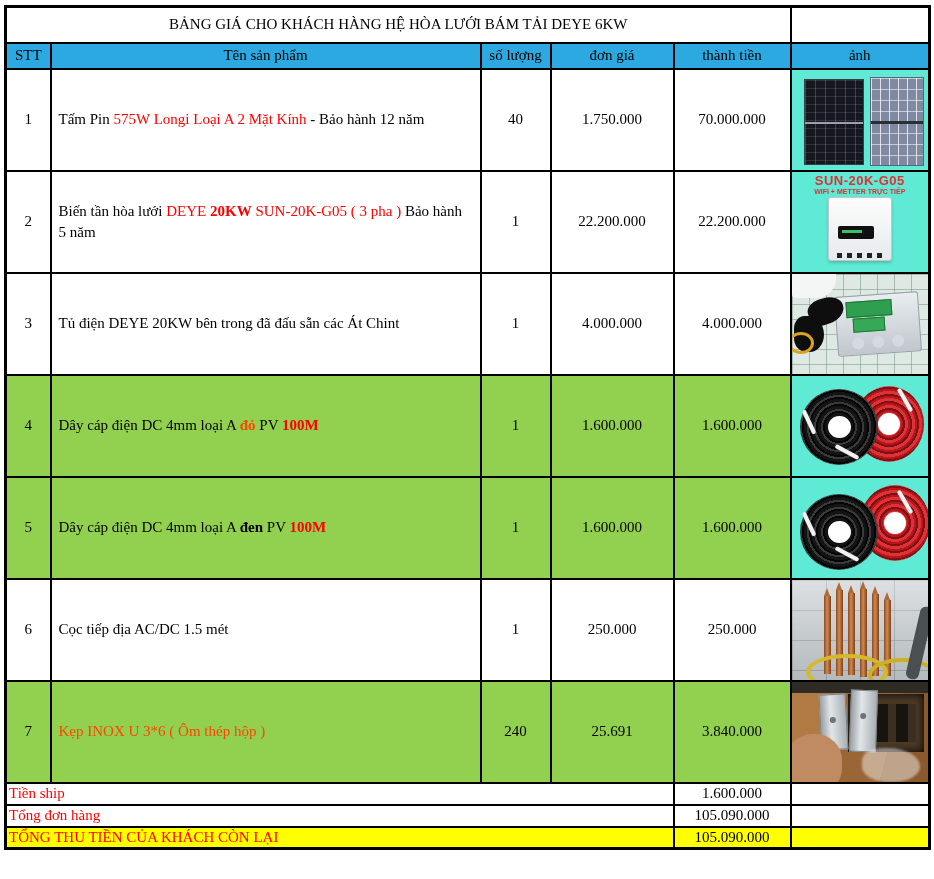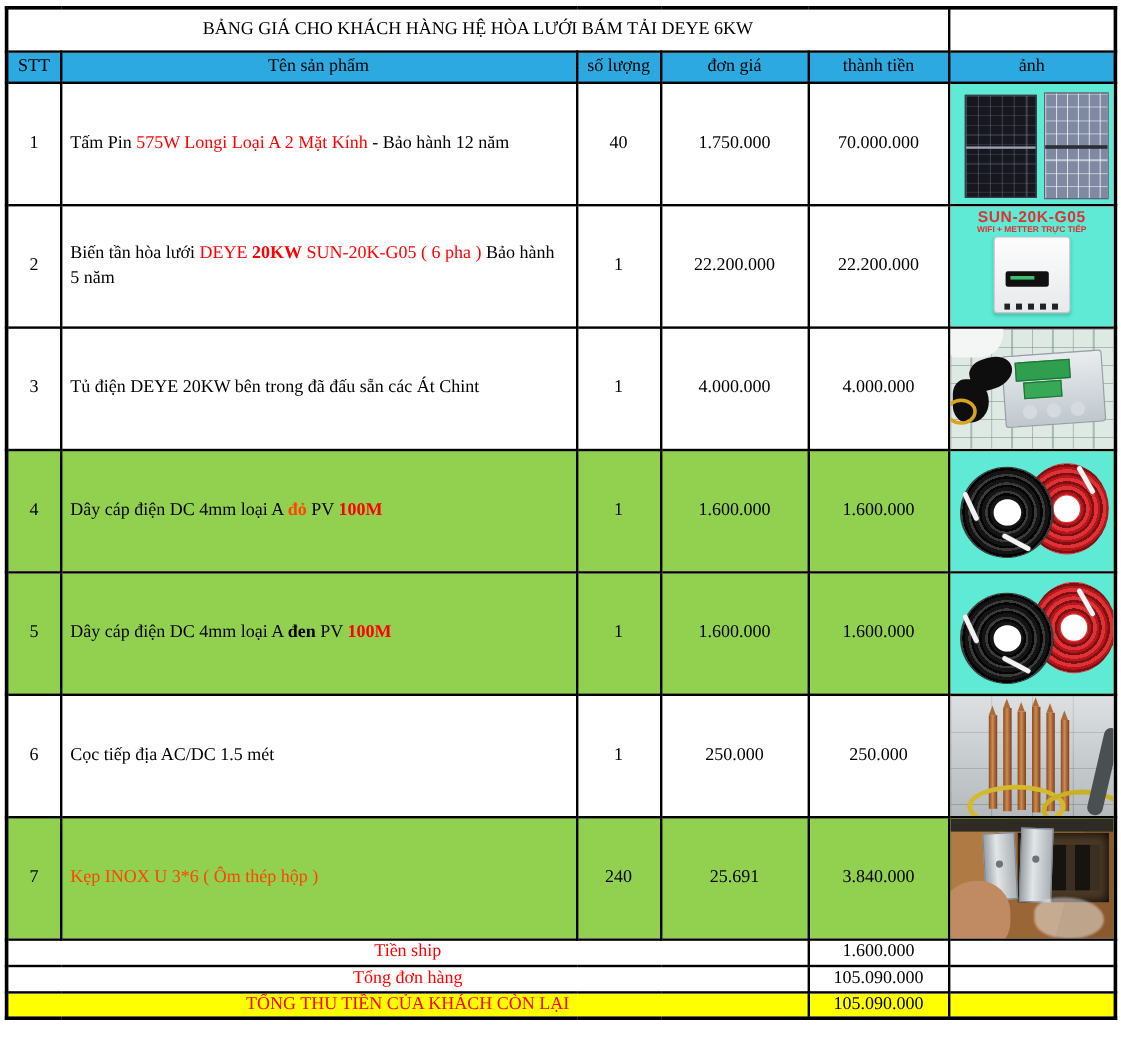--- a/index.html
+++ b/index.html
@@ -8,21 +8,21 @@
   table{border-collapse:collapse;table-layout:fixed;width:924px;border:3px solid #000;}
   td,th{border:2px solid #000;font-family:"Liberation Serif","DejaVu Serif",serif;font-size:15px;
         color:#000;vertical-align:middle;overflow:hidden;padding:0 2px;box-sizing:border-box;}
   .c{text-align:center;}
   tr.title-row td{height:36px;font-size:15px;text-align:center;}
   tr.head-row th{height:26px;font-weight:normal;font-size:15px;text-align:center;}
   tr.prow{height:100px;}
   tr.prow td.name{text-align:left;padding:2px 7px;line-height:1.35;}
   tr.prow.hl td{background:var(--green);}
   tr.srow{height:22px;}
-  tr.srow td.sum-label{color:var(--red);text-align:center;}
+  tr.srow td.sum-label{color:var(--red);}
   tr.srow.ylw td{background:var(--yellow);}
   td.imgcell{padding:0;}
   .pt-plain{color:#000;}
   .pt-red{color:var(--red);}
   .pt-red-bold{color:var(--red);font-weight:bold;}
   .pt-bold{color:#000;font-weight:bold;}
   .pt-orange-bold{color:var(--orangered);font-weight:bold;}
   .pt-orange{color:var(--orangered);}
 
   
@@ -140,21 +140,21 @@
           <td class="c">70.000.000</td>
           <td class="imgcell">
             <div class="imgc">
         <div class="sp sp-dark"></div>
         <div class="sp sp-light"></div>
             </div>
           </td>
         </tr>
         <tr class="prow">
           <td class="c">2</td>
-          <td class="name"><span class="pt-plain">Biến tần hòa lưới </span><span class="pt-red">DEYE </span><span class="pt-red-bold">20KW</span><span class="pt-red"> SUN-20K-G05 ( 6 pha ) </span><span class="pt-plain"> Bảo hành 5 năm</span></td>
+          <td class="name"><span class="pt-plain">Biến tần hòa lưới </span><span class="pt-red">DEYE </span><span class="pt-red-bold">20KW</span><span class="pt-red"> SUN-20K-G05 ( 3 pha ) </span><span class="pt-plain"> Bảo hành 5 năm</span></td>
           <td class="c">1</td>
           <td class="c">22.200.000</td>
           <td class="c">22.200.000</td>
           <td class="imgcell">
             <div class="imgc img-inverter">
         <div class="inv-t1">SUN-20K-G05</div>
         <div class="inv-t2">WIFI + METTER TRỰC TIẾP</div>
         <div class="inv-body">
                 <div class="inv-screen"></div>
         <div class="inv-ports"></div>

